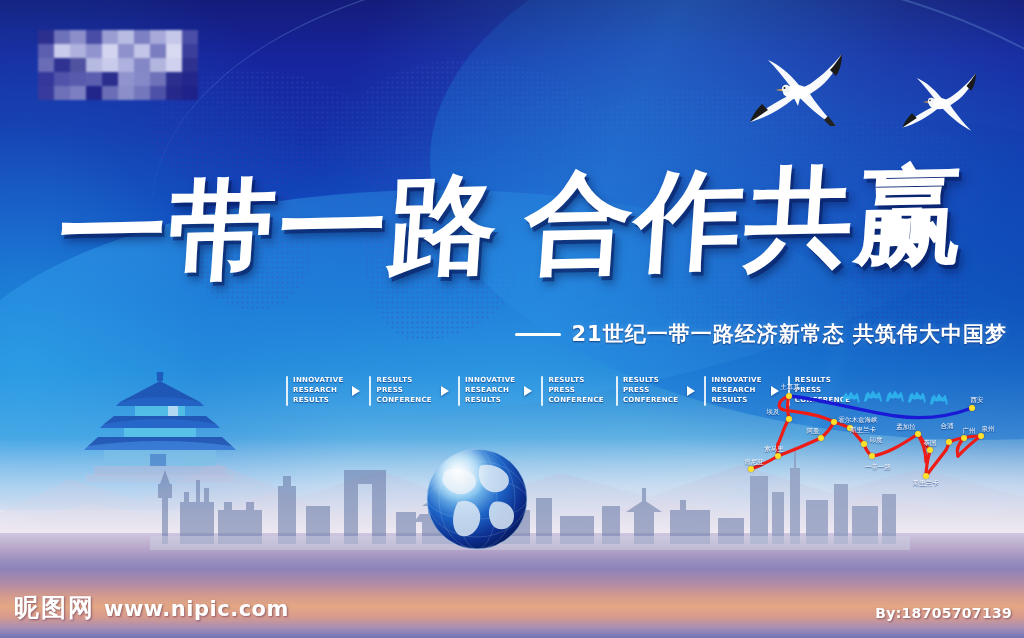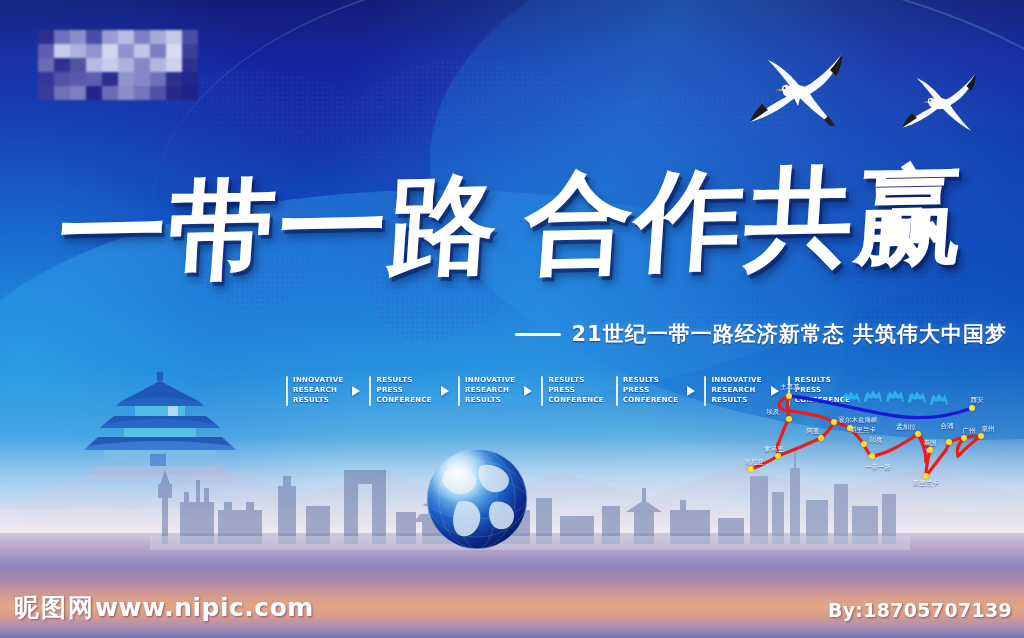--- a/index.html
+++ b/index.html
@@ -194,39 +194,39 @@
 
   
   .skyline{position:absolute;left:150px;bottom:88px;width:760px;height:110px;opacity:.92;}
   .globe{
     position:absolute;left:424px;bottom:86px;width:106px;height:106px;
   }
 
   
   .wm-left{
     position:absolute;left:14px;bottom:14px;
-    display:flex;align-items:baseline;
+    display:flex;align-items:baseline;gap:9px;
     color:#ffffff;
     margin-top:32px;
   }
   .wm-cn{
     font-family:"DejaVu Sans","Liberation Sans",sans-serif;
     font-size:25px;font-weight:bold;letter-spacing:2px;
     text-shadow:1px 1px 2px rgba(80,40,80,.55);
   }
   .wm-url{
     font-family:"DejaVu Sans","Liberation Sans",sans-serif;
-    font-size:25px;font-weight:bold;letter-spacing:.5px;
+    font-size:21px;font-weight:bold;letter-spacing:.5px;
     text-shadow:1px 1px 2px rgba(80,40,80,.55);
   }
   .wm-right{
     position:absolute;right:12px;bottom:17px;
     display:flex;gap:16px;
     font-family:"DejaVu Sans","Liberation Sans",sans-serif;
-    font-size:19px;font-weight:bold;color:#ffffff;letter-spacing:.3px;
+    font-size:14px;font-weight:bold;color:#ffffff;letter-spacing:.3px;
     text-shadow:1px 1px 2px rgba(90,50,70,.6);
   }
 </style>
 </head>
 <body>
 
 <div id="poster">
 
   <div class="bg-sky"></div>
   <div class="bg-sky-left"></div>

